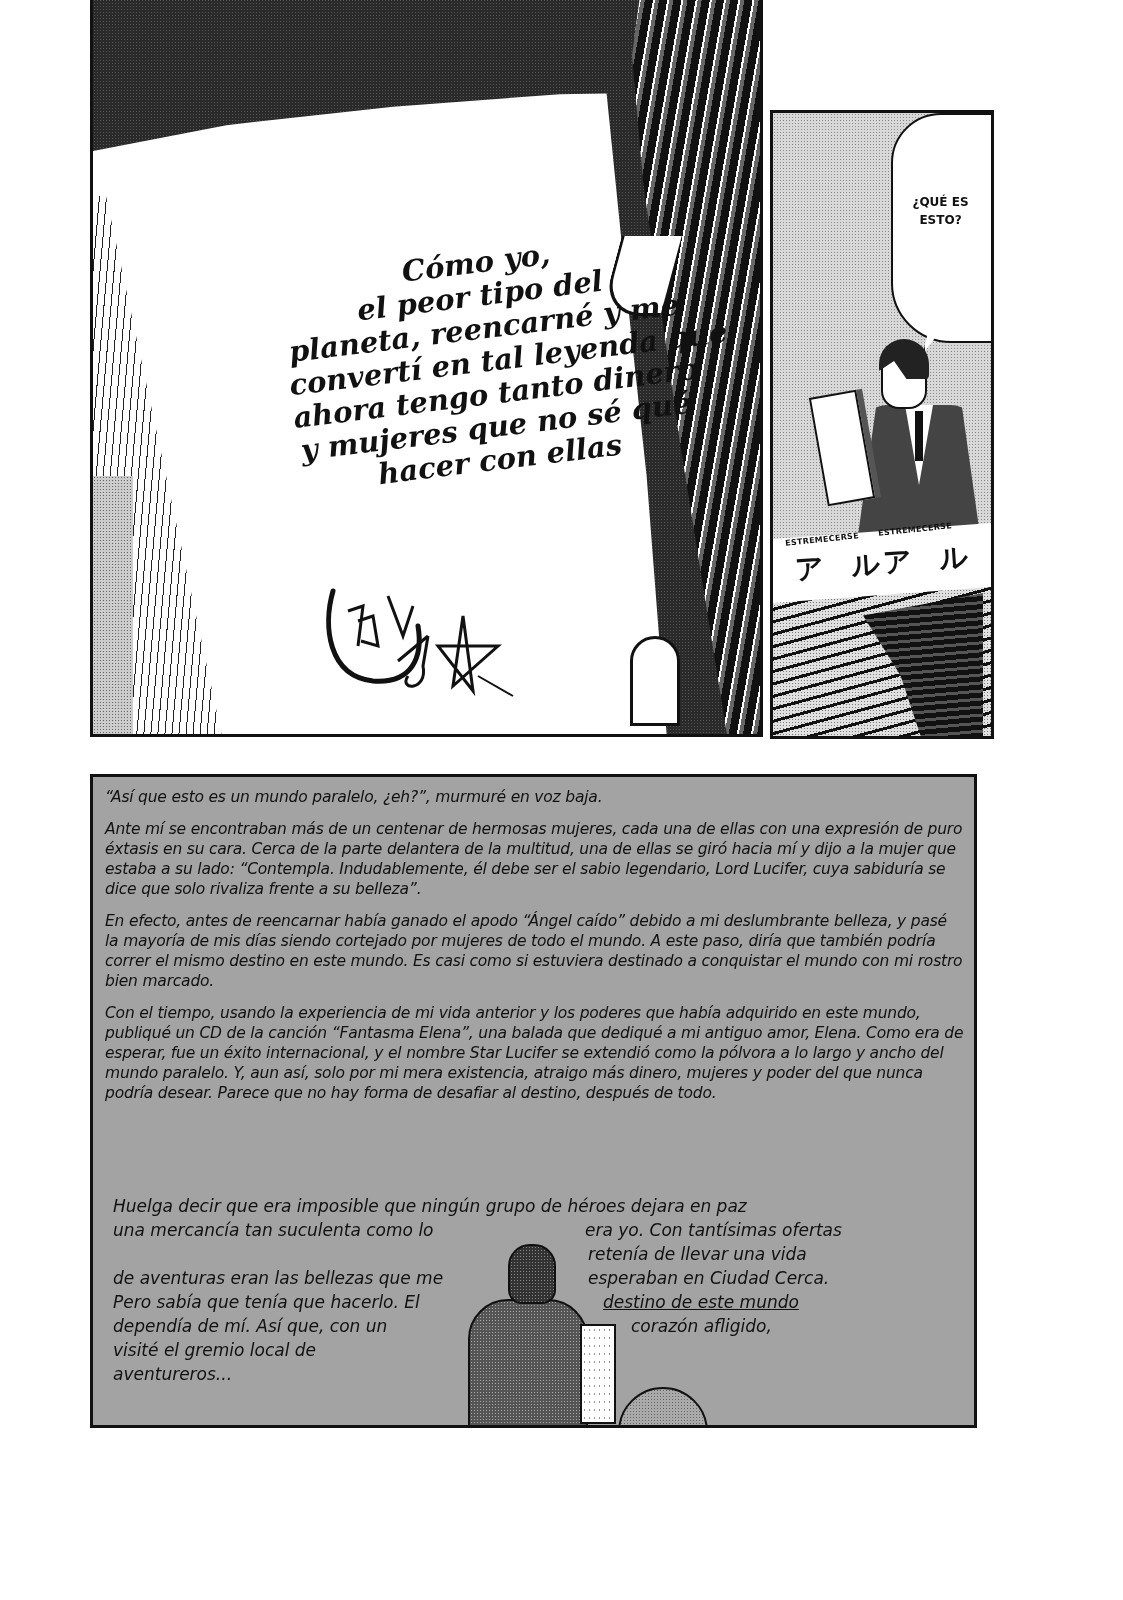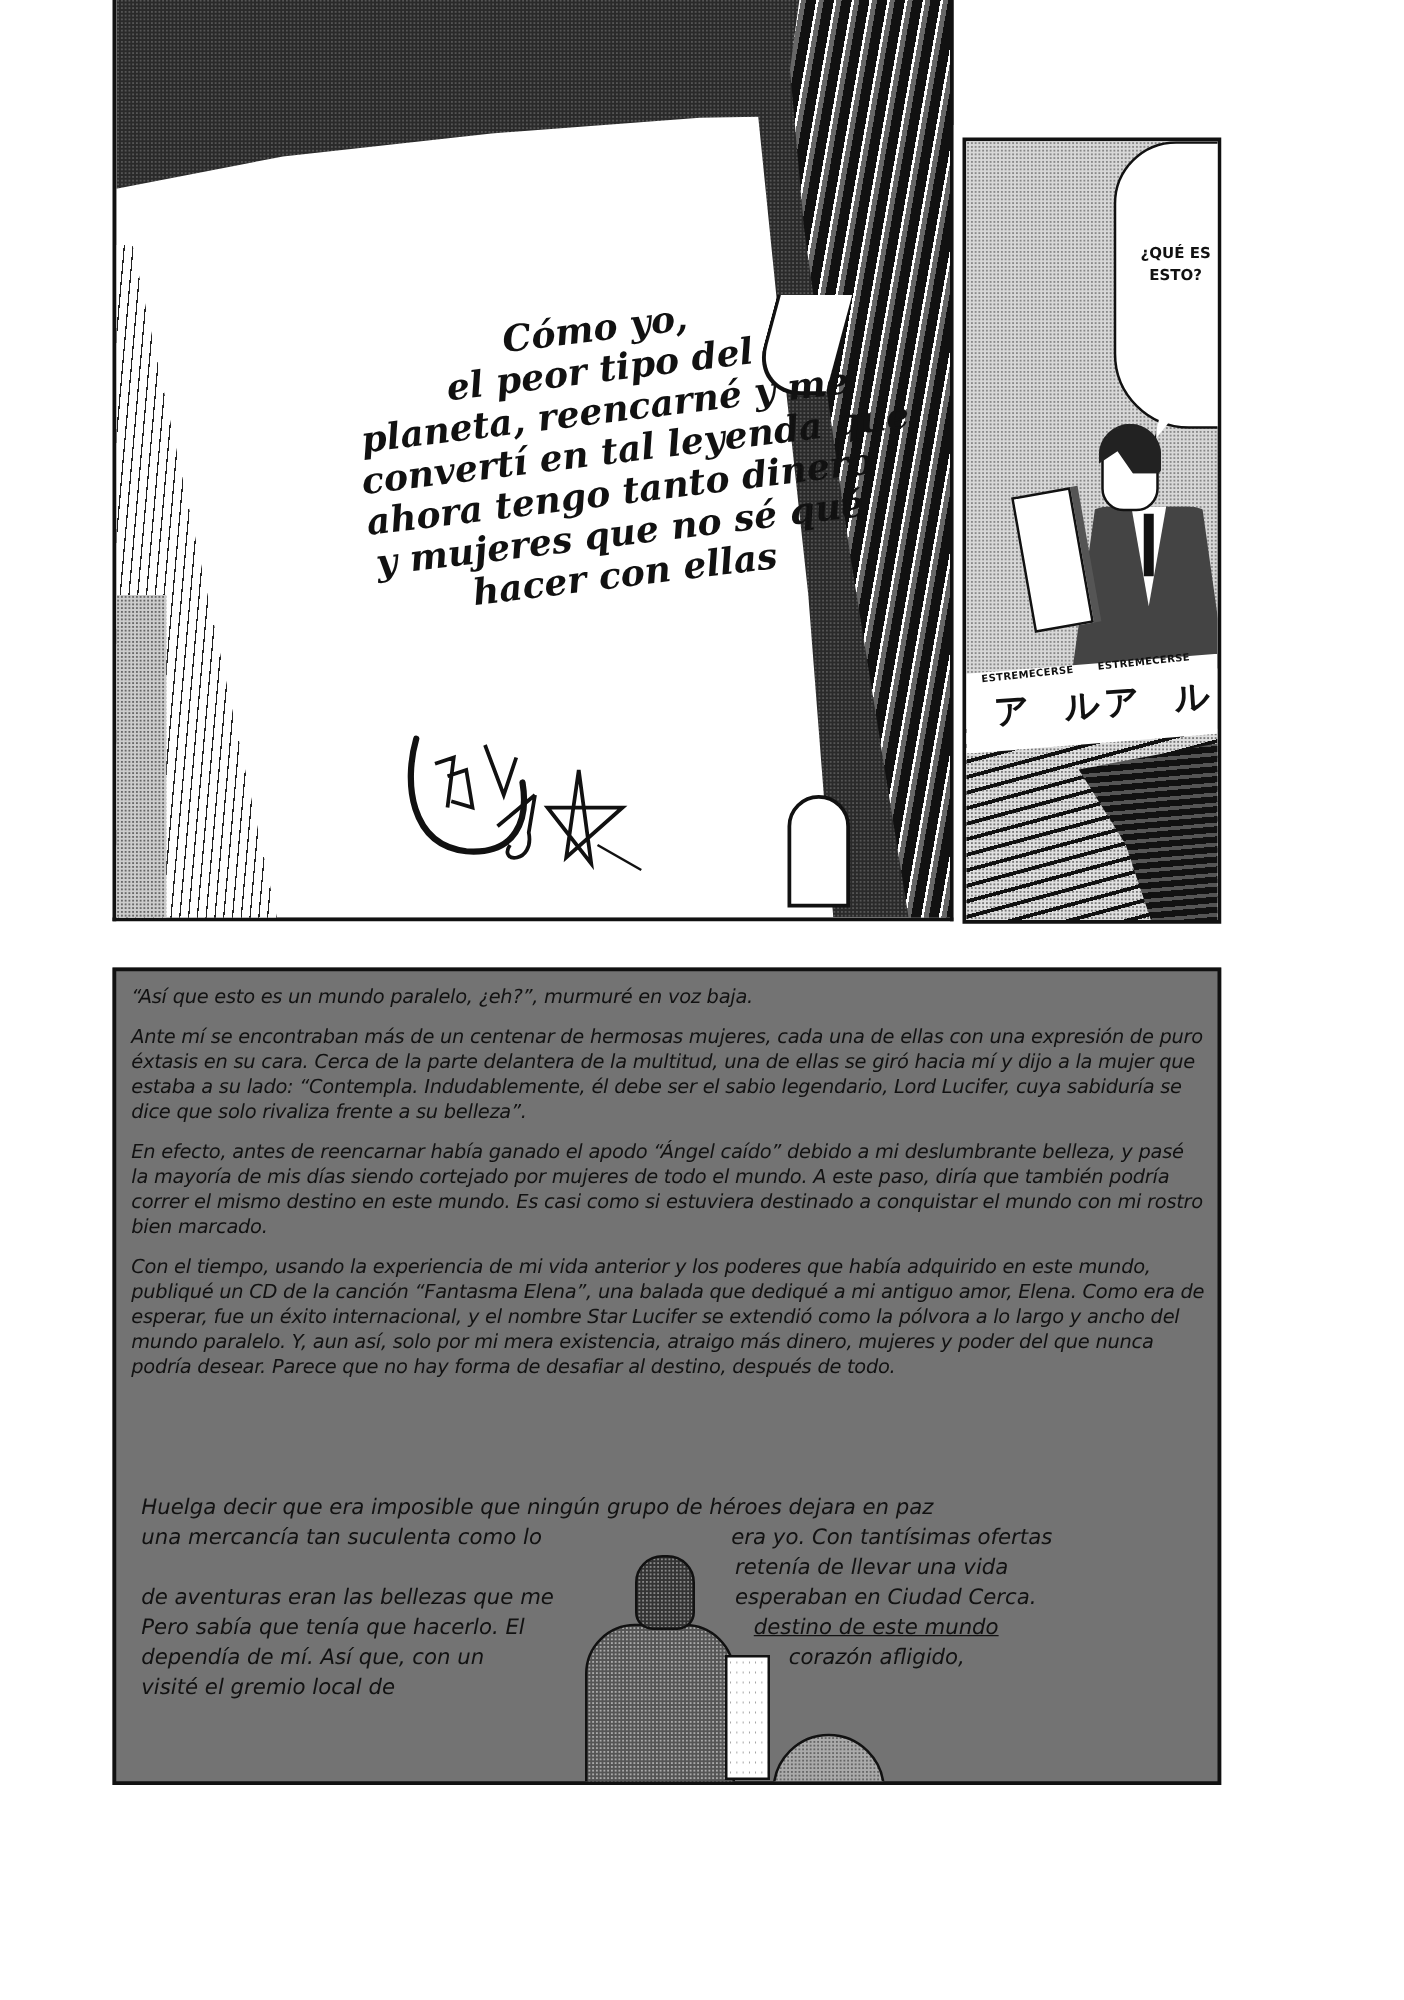--- a/index.html
+++ b/index.html
@@ -53,21 +53,21 @@
     font-family: "DejaVu Serif", serif; font-style: italic; font-weight: bold;
     font-size: 29px; line-height: 33px; text-align: center; color: #111;
     transform: rotate(-7deg);
   }
   .handwriting div { white-space: nowrap; }
   .signature {
     position: absolute; left: 210px; top: 570px; width: 230px; height: 140px;
   }
 
   
-  #panel-react { left: 770px; top: 110px; width: 207px; height: 629px; }
+  #panel-react { left: 770px; top: 110px; width: 224px; height: 629px; }
   .tone-light {
     position: absolute; inset: 0;
     background-color: #d8d8d8;
     background-image: radial-gradient(#888 0.8px, transparent 0.9px);
     background-size: 3px 3px;
   }
   .speech-bubble {
     position: absolute; left: 118px; top: 0px; width: 120px; height: 230px;
     background: #fff; border: 2.5px solid #111; border-radius: 50px 0 0 60px;
   }
@@ -131,21 +131,21 @@
     background: repeating-linear-gradient(175deg, #111 0 5px, #555 5px 8px);
     clip-path: polygon(20% 15%, 100% 0, 100% 100%, 60% 100%, 45% 55%);
   }
   .left-strip {
     position: absolute; left: 763px; top: 100px; width: 7px; height: 640px; background: #fff;
   }
 
   
   #narration-box {
     position: absolute; left: 90px; top: 774px; width: 887px; height: 654px;
-    border: 3px solid #111; background: #737373; overflow: hidden;
+    border: 3px solid #111; background: #a3a3a3; overflow: hidden;
   }
   .narration {
     position: absolute; left: 12px; top: 10px; width: 860px;
     font-family: "DejaVu Sans", sans-serif; font-style: italic;
     font-size: 15.5px; line-height: 20px; color: #111; letter-spacing: -0.2px;
   }
   .narration p { margin-bottom: 12px; }
   .narration p.first { margin-bottom: 12px; }
   .wrap-text {
     position: absolute; left: 20px; top: 417px; width: 860px;
@@ -275,14 +275,17 @@
       <span class="l">Pero sabía que tenía que hacerlo. El</span>
       <span class="r" style="left:490px;text-decoration:underline;">destino de este mundo</span>
     </div>
     <div class="wrap-line">
       <span class="l">dependía de mí. Así que, con un</span>
       <span class="r" style="left:518px;">corazón afligido,</span>
     </div>
     <div class="wrap-line">
       <span class="l">visité el gremio local de</span>
     </div>
+    <div class="wrap-line">
+      <span class="l">aventureros...</span>
+    </div>
   </div>
 </div>
 
 </body></html>

